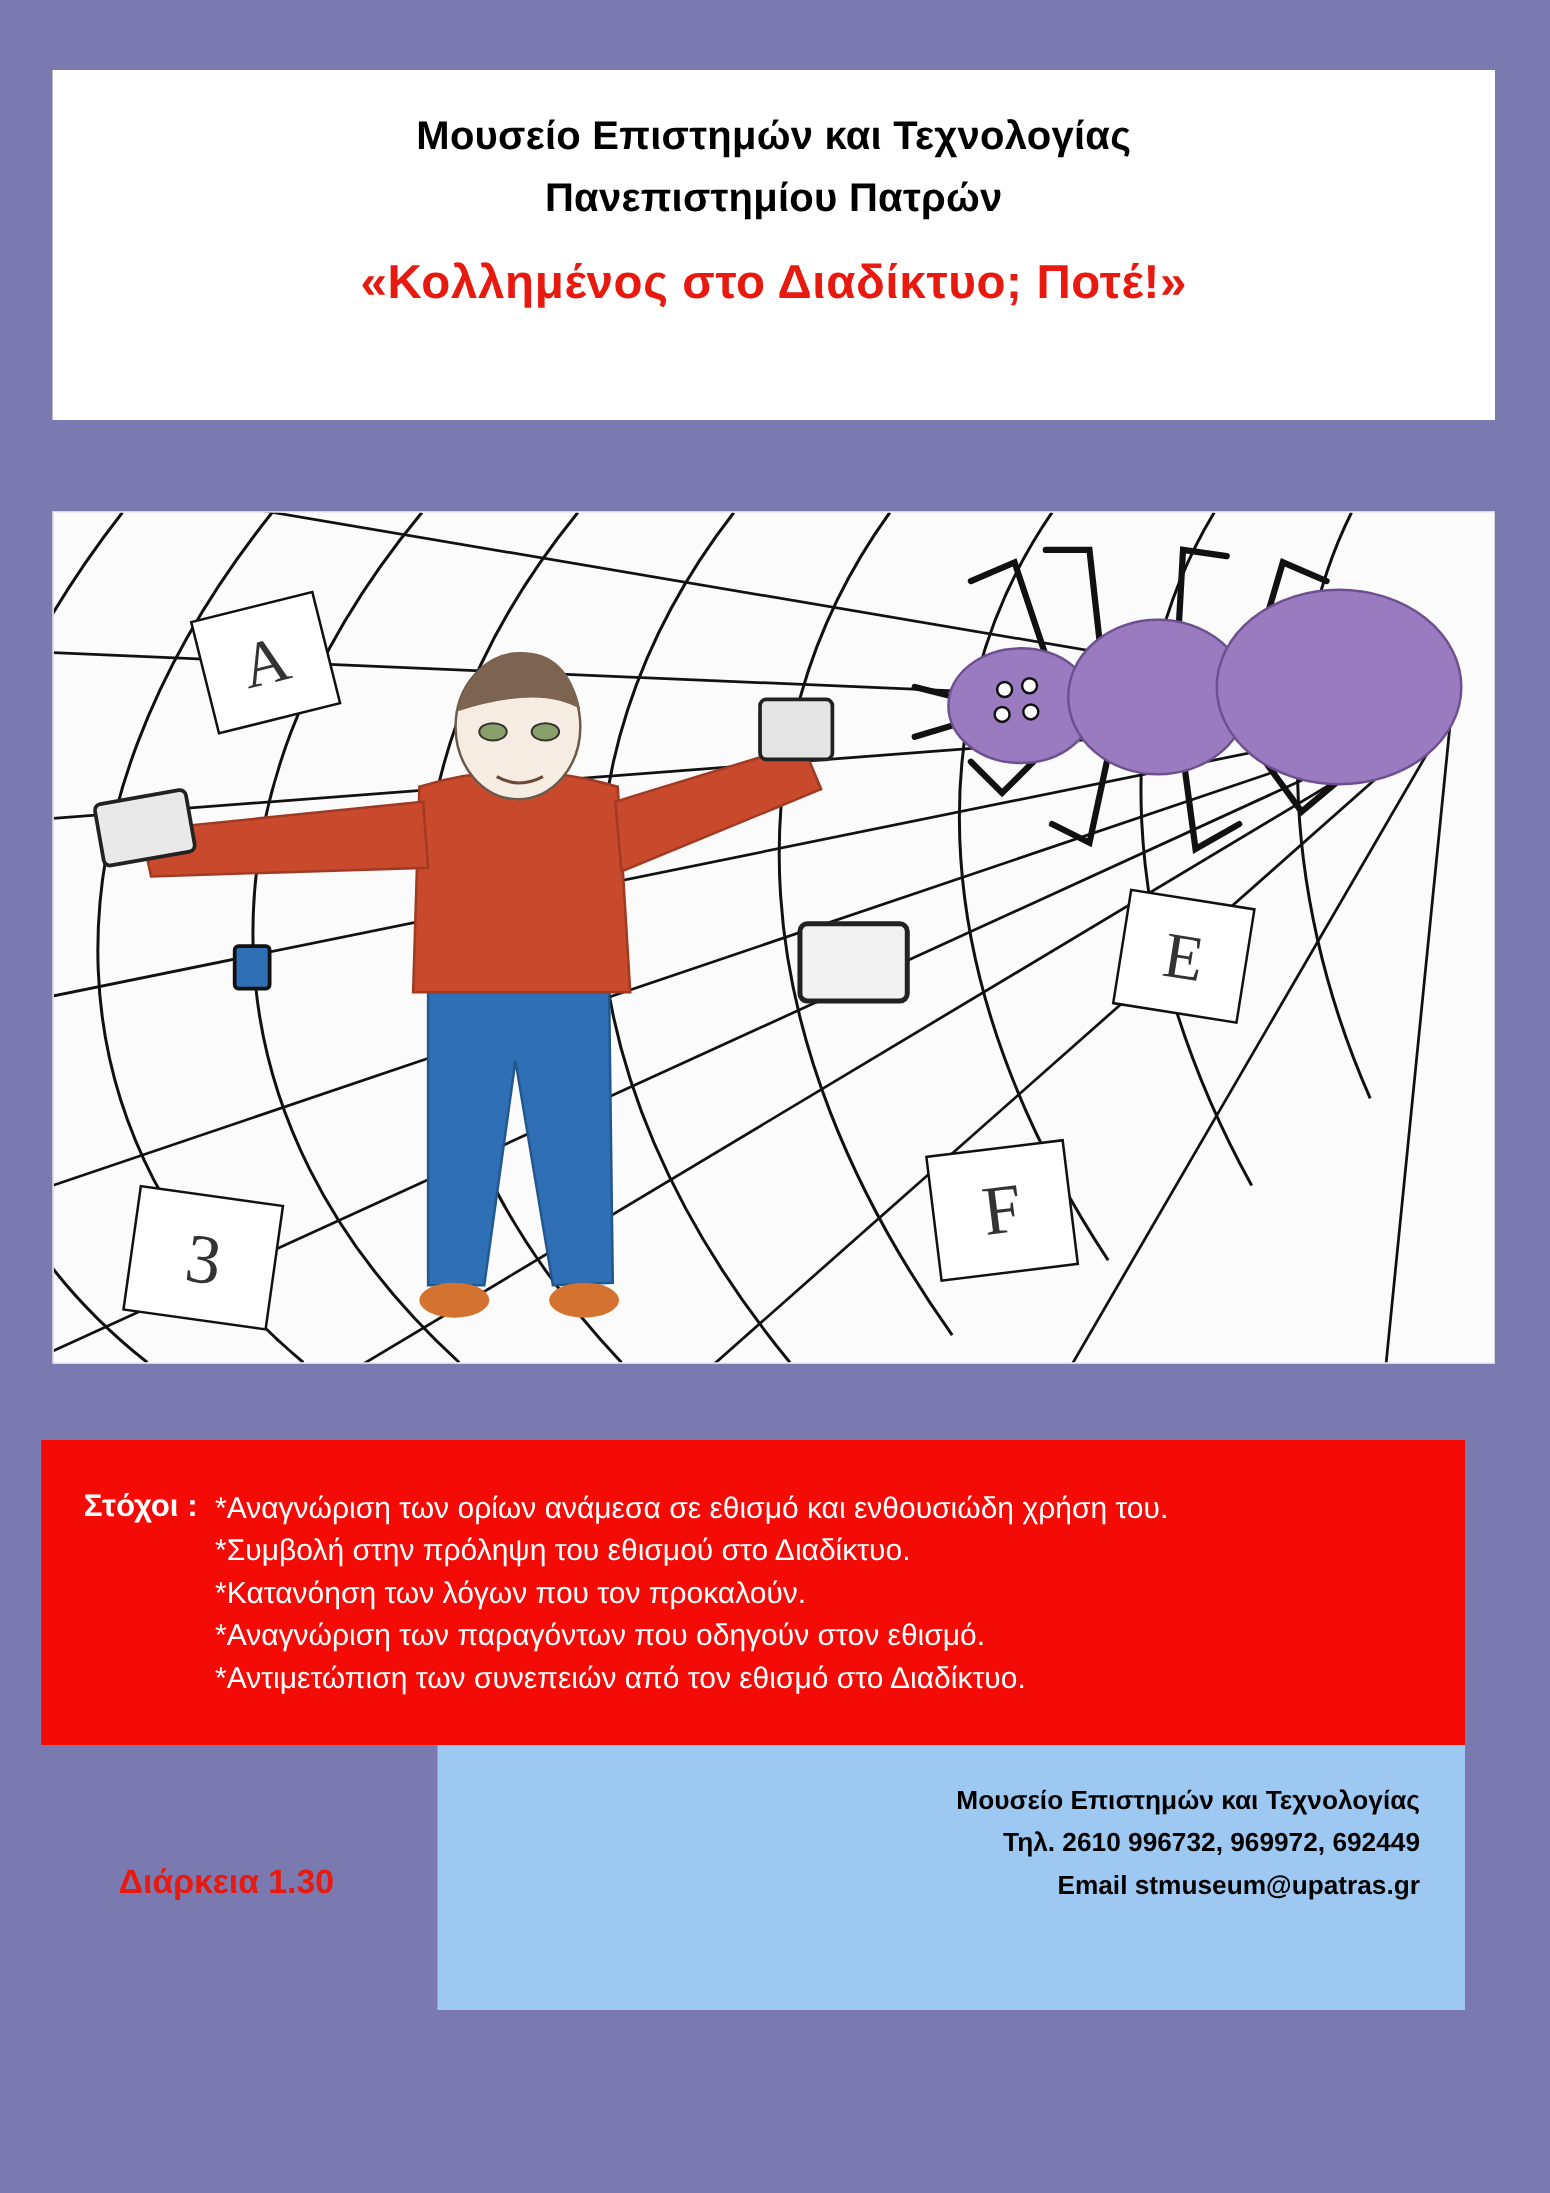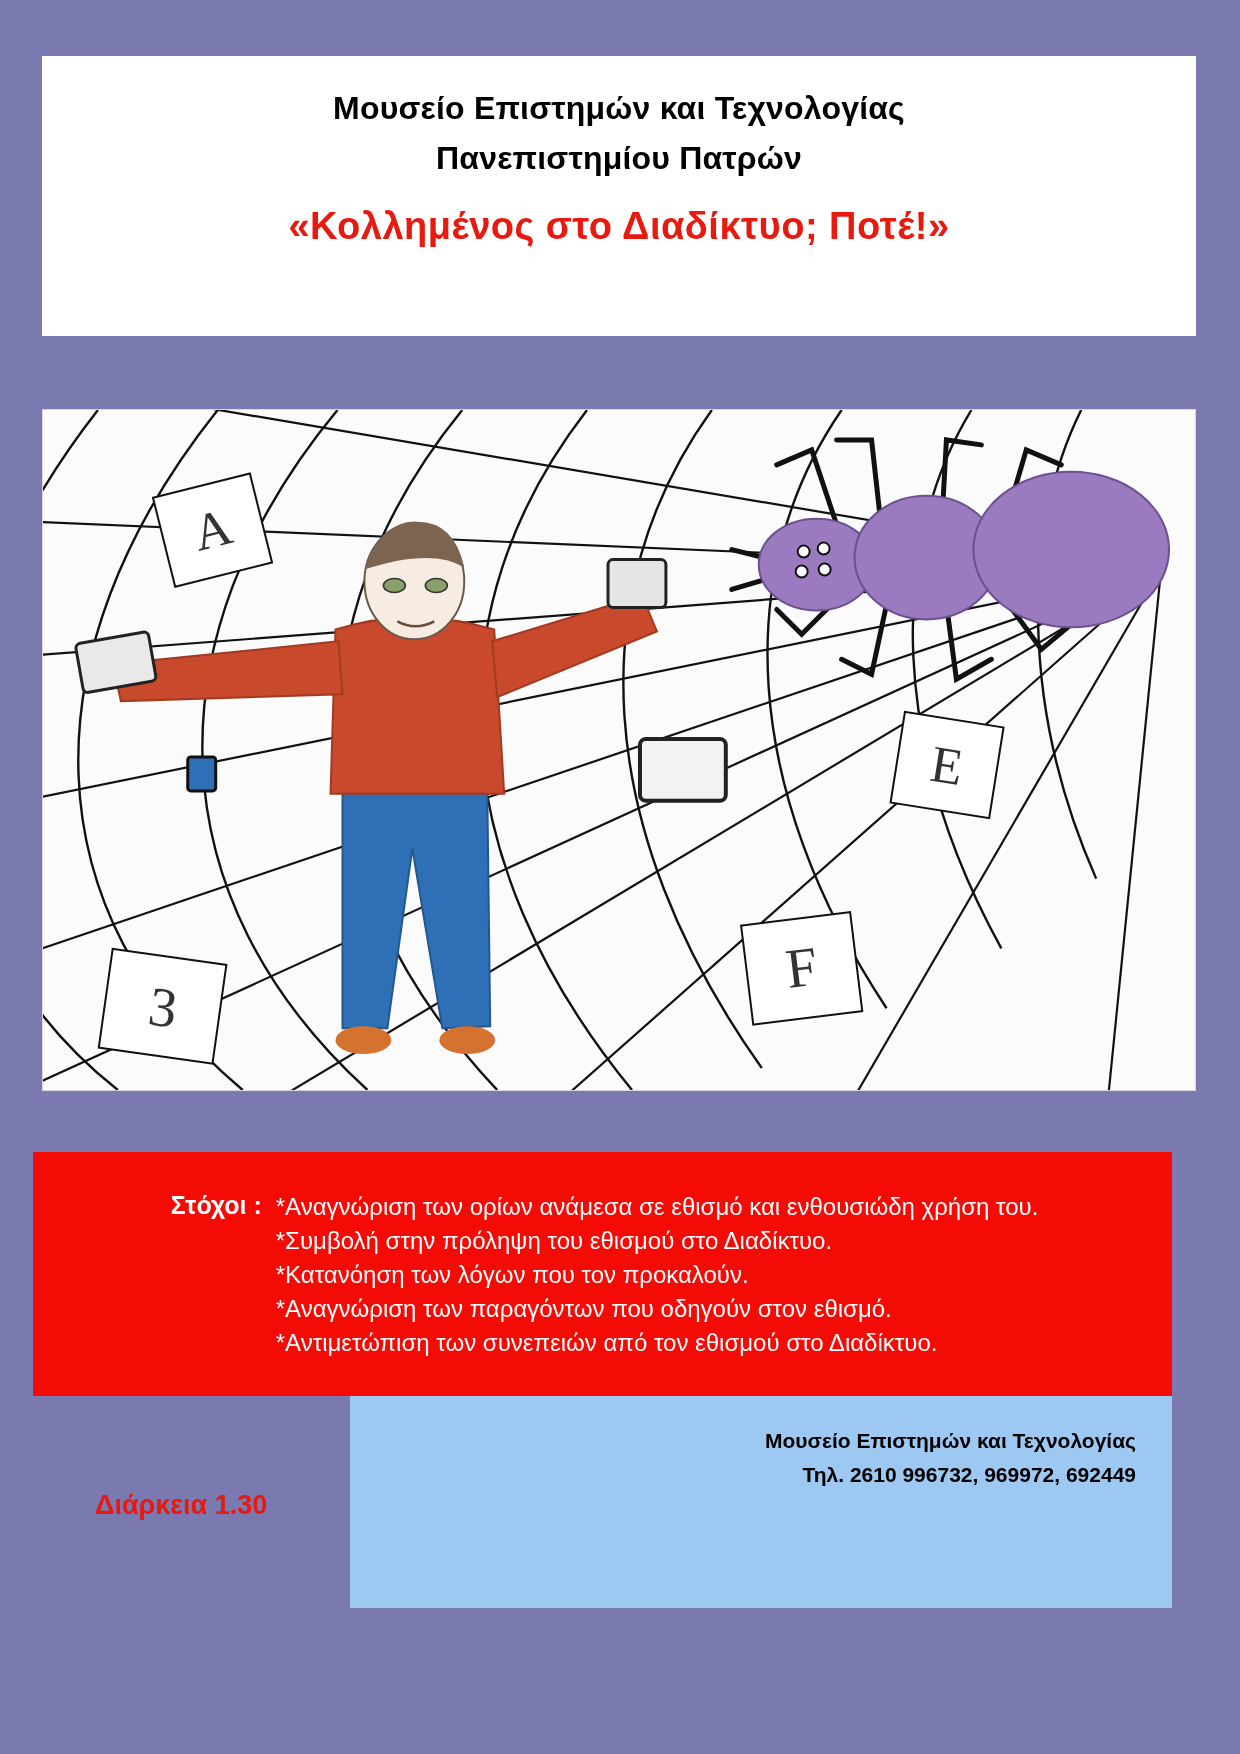--- a/index.html
+++ b/index.html
@@ -82,21 +82,20 @@
     width: 1139px;
     height: 244px;
     background: #f40b06;
     box-sizing: border-box;
     padding: 38px 30px 0 34px;
     color: #ffffff;
   }
   .goals-inner {
     display: flex;
     align-items: flex-start;
-    justify-content: center;
   }
   .goals-label {
     font-size: 25px;
     font-weight: bold;
     white-space: nowrap;
     padding-top: 1px;
     margin-right: 14px;
   }
   .goals-list {
     font-size: 24px;
@@ -249,23 +248,24 @@
 </div>
 
 <div class="goals">
   <div class="goals-inner">
     <div class="goals-label">Στόχοι :</div>
     <div class="goals-list">
       <div>*Αναγνώριση των ορίων ανάμεσα σε εθισμό και ενθουσιώδη χρήση του.</div>
       <div>*Συμβολή στην πρόληψη του εθισμού στο Διαδίκτυο.</div>
       <div>*Κατανόηση των λόγων που τον προκαλούν.</div>
       <div>*Αναγνώριση των παραγόντων που οδηγούν στον εθισμό.</div>
-      <div>*Αντιμετώπιση των συνεπειών από τον εθισμού στο Διαδίκτυο.</div>
+      <div>*Αντιμετώπιση των συνεπειών από τον εθισμό στο Διαδίκτυο.</div>
     </div>
   </div>
 </div>
 
 <div class="footer-blue">
   <div>Μουσείο Επιστημών και Τεχνολογίας</div>
   <div>Τηλ. 2610 996732, 969972, 692449</div>
+  <div>Email stmuseum@upatras.gr</div>
 </div>
 
 <div class="duration">Διάρκεια  1.30</div>
 
 </body></html>

